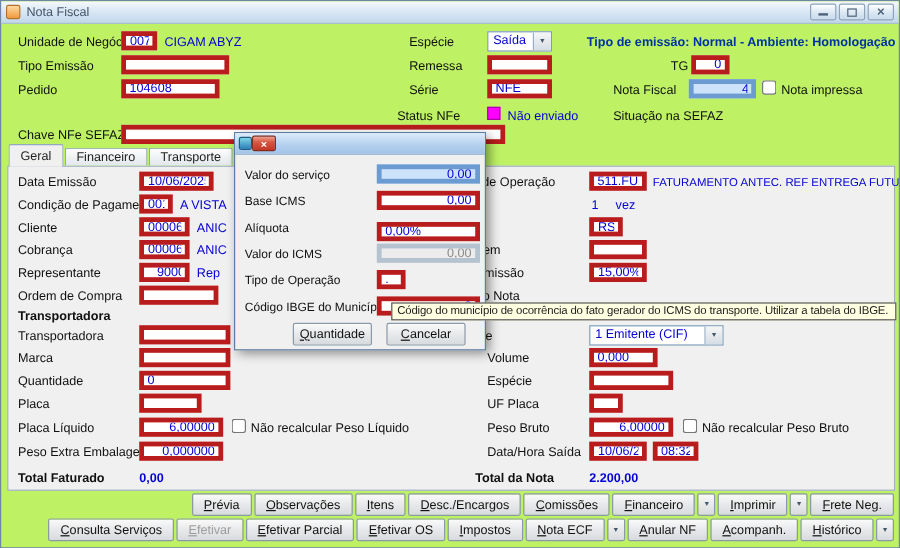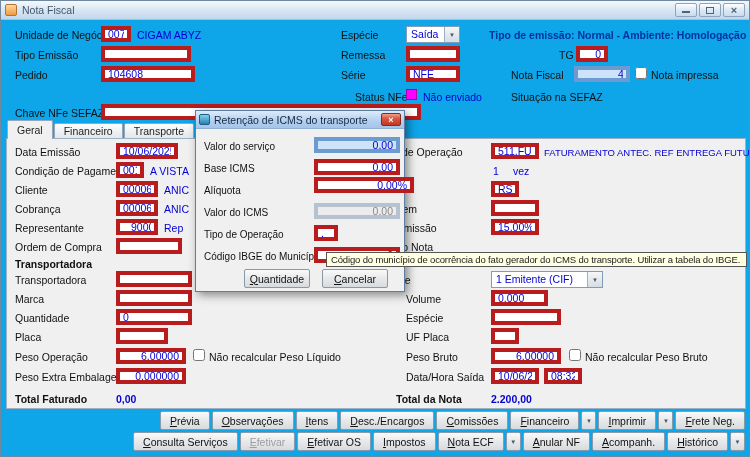--- a/index.html
+++ b/index.html
@@ -1,17 +1,17 @@
 <!DOCTYPE html>
 <html><head>
 <meta charset="utf-8">
 <style>
   *{margin:0;padding:0;box-sizing:border-box}
   body{font-family:"Liberation Sans",sans-serif;background:#7a8a99;}
-  #win{position:relative;width:750px;height:457px;background:#0ea5e9;border:1px solid #70889f;overflow:hidden;font-size:10.5px;}
+  #win{position:relative;width:750px;height:457px;background:#bef264;border:1px solid #70889f;overflow:hidden;font-size:10.5px;}
   
   .titlebar{position:absolute;left:0;top:0;right:0;height:19px;background:linear-gradient(#f4f9fd,#d6e5f3 55%,#c2d7ec);border-bottom:1px solid #a7bed5;display:flex;align-items:center;padding:0 4px;}
   .titletext{font-size:10.5px;color:#44566a;margin-left:5px;}
   .winicon{width:12px;height:12px;border:1px solid #b5722a;background:linear-gradient(#ffd9a0,#f09a3e);border-radius:2px;}
   .wbtns{position:absolute;top:2px;right:4px;display:flex;gap:2px;}
   .wbtn{width:22px;height:14px;border:1px solid #8fa4ba;border-radius:2px;background:linear-gradient(#ffffff,#dde9f4 50%,#c9dbed);display:flex;align-items:center;justify-content:center;color:#4f6379;}
   .gmin{width:8px;height:2px;background:#4f6379;align-self:flex-end;margin-bottom:3px;}
   .gmax{width:8px;height:7px;border:1px solid #4f6379;}
   .gx{font-size:11px;line-height:1;font-weight:bold;}
   
@@ -82,29 +82,29 @@
   <span class="info" style="left:488px;top:28px">Tipo de emissão: Normal - Ambiente: Homologação</span>
 
   <span class="lbl" style="left:14px;top:48px">Tipo Emissão</span>
   <input class="fld" style="left: 100px; top: 45px; width: 90px;" value="">
   <span class="lbl" style="left:340px;top:48px">Remessa</span>
   <input class="fld" style="left: 405px; top: 45px; width: 54px;" value="">
   <span class="lbl" style="left:558px;top:48px">TG</span>
   <input class="fld ra" style="left: 575px; top: 45px; width: 32px;" value="0">
 
   <span class="lbl" style="left:14px;top:68px">Pedido</span>
-  <input class="fld" style="left: 100px; top: 65px; width: 94px;" value="104608">
+  <input class="fld" style="left: 100px; top: 65px; width: 82px;" value="104608">
   <span class="lbl" style="left:340px;top:68px">Série</span>
   <input class="fld" style="left: 405px; top: 65px; width: 54px;" value="NFE">
   <span class="lbl" style="left:510px;top:68px">Nota Fiscal</span>
   <input class="fld ra hl" style="left: 573px; top: 65px; width: 56px;" value="40152">
   <input type="checkbox" class="chk" style="left: 634px; top: 66px;">
   <span class="lbl" style="left:650px;top:68px">Nota impressa</span>
 
-  <span class="lbl" style="left:354px;top:90px">Status NFe</span>
+  <span class="lbl" style="left:330px;top:90px">Status NFe</span>
   <span class="magenta" style="left:405px;top:88px"></span>
   <span class="bluetext" style="left:422px;top:90px">Não enviado</span>
   <span class="lbl" style="left:510px;top:90px">Situação na SEFAZ</span>
 
   <span class="lbl" style="left:14px;top:106px">Chave NFe SEFAZ</span>
   <input class="fld" style="left: 100px; top: 103px; width: 320px;" value="">
 
   <div class="tabs">
     <div class="tab active">Geral</div>
     <div class="tab">Financeiro</div>
@@ -142,21 +142,21 @@
 
   <span class="lbl" style="left:14px;top:292px">Marca</span>
   <input class="fld" style="left: 115px; top: 289px; width: 76px;" value="">
 
   <span class="lbl" style="left:14px;top:311px">Quantidade</span>
   <input class="fld" style="left: 115px; top: 308px; width: 76px;" value="0">
 
   <span class="lbl" style="left:14px;top:330px">Placa</span>
   <input class="fld" style="left: 115px; top: 327px; width: 52px;" value="">
 
-  <span class="lbl" style="left:14px;top:350px">Peso Operação</span>
+  <span class="lbl" style="left:14px;top:350px">Placa Líquido</span>
   <input class="fld ra" style="left: 115px; top: 347px; width: 70px;" value="6,00000">
   <input type="checkbox" class="chk" style="left: 192px; top: 348px;">
   <span class="lbl" style="left:208px;top:350px">Não recalcular Peso Líquido</span>
 
   <span class="lbl" style="left:14px;top:370px">Peso Extra Embalagem</span>
   <input class="fld ra" style="left: 115px; top: 367px; width: 70px;" value="0,000000">
 
   <span class="lbl" style="left:378px;top:145px">Tipo de Operação</span>
   <input class="fld" style="left: 490px; top: 142px; width: 48px;" value="511.FU">
   <span class="bluetext smalldesc" style="left:543px;top:146px">FATURAMENTO ANTEC. REF ENTREGA FUTURA</span>
@@ -238,20 +238,23 @@
   </div>
 
   <div class="btnrow" style="top:431px">
     <button class="btn">
         <span class="t">Consulta Serviços</span>
       </button>
     <button class="btn dis">
         <span class="t">Efetivar</span>
       </button>
     <button class="btn">
+        <span class="t">Efetivar Parcial</span>
+      </button>
+    <button class="btn">
         <span class="t">Efetivar OS</span>
       </button>
     <button class="btn">
         <span class="t">Impostos</span>
       </button>
     <button class="btn">
         <span class="t">Nota ECF</span>
       </button>
     <button class="btn arrbtn">
         <span>▼</span>
@@ -266,34 +269,33 @@
         <span class="t">Histórico</span>
       </button>
     <button class="btn arrbtn">
         <span>▼</span>
       </button>
   </div>
 
   <div class="dlg">
     <div class="dlg-title">
       <span class="dlg-icon"></span>
-      <span class="dlg-titletext">Retenção de ICMS do transporte</span>
       <span class="dlg-close">
           <span>×</span>
         </span>
     </div>
 
     <span class="lbl" style="left:8px;top:30px">Valor do serviço</span>
     <input class="fld ra hl" style="left: 118px; top: 26px; width: 86px;" value="0,00">
 
     <span class="lbl" style="left:8px;top:52px">Base ICMS</span>
     <input class="fld ra" style="left: 118px; top: 48px; width: 86px;" value="0,00">
 
     <span class="lbl" style="left:8px;top:74px">Alíquota</span>
-    <input class="fld" style="left: 118px; top: 66px; width: 100px; text-align: right;" value="0,00%">
+    <input class="fld" style="left: 118px; top: 74px; width: 86px;" value="0,00%">
 
     <span class="lbl" style="left:8px;top:96px">Valor do ICMS</span>
     <input class="fld ra dis" style="left: 118px; top: 92px; width: 86px;" value="0,00">
 
     <span class="lbl" style="left:8px;top:118px">Tipo de Operação</span>
     <input class="fld" style="left: 118px; top: 114px; width: 24px;" value=".">
 
     <span class="lbl" style="left:8px;top:140px">Código IBGE do Município</span>
     <input class="fld ra" style="left: 118px; top: 136px; width: 86px;" value="0">
 

